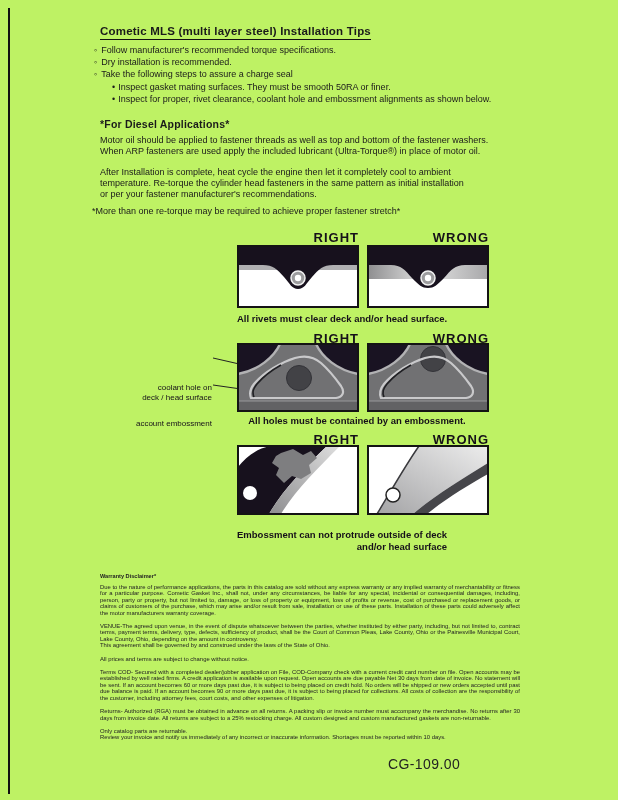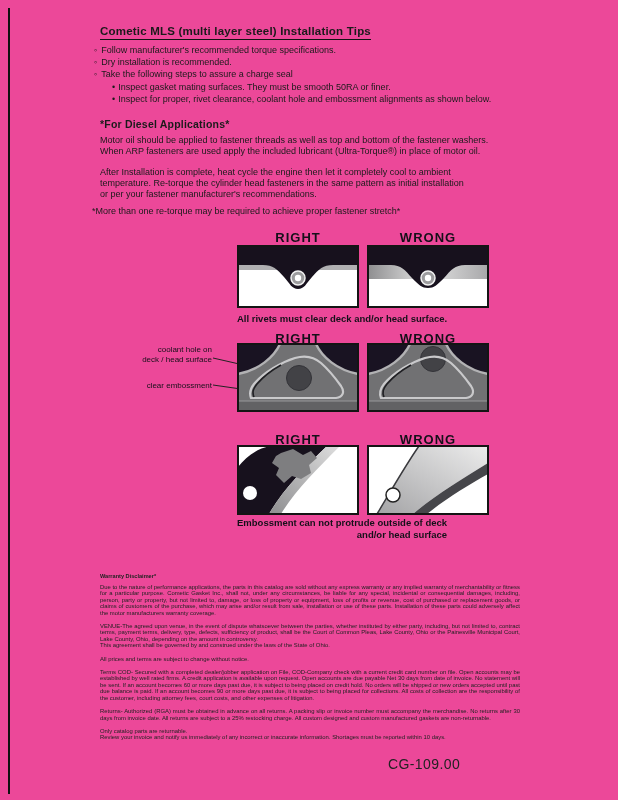--- a/index.html
+++ b/index.html
@@ -1,21 +1,21 @@
 <!DOCTYPE html>
 <html><head>
 <meta charset="utf-8">
 <style>
   * { box-sizing: border-box; margin: 0; padding: 0; }
   html, body { background: #ffffff; }
   .page {
     position: relative;
     width: 618px;
     height: 800px;
-    background: #ec4899;
+    background: #bef264;
     font-family: "Liberation Sans", sans-serif;
     color: #1a1a1a;
     overflow: hidden;
   }
   .abs { position: absolute; }
 
   .left-rule {
     position: absolute; left: 8px; top: 8px;
     width: 1.5px; height: 786px; background: #111;
   }
@@ -32,32 +32,32 @@
   .bullet-line, .sub-bullet-line { font-size: 9px; line-height: 11px; white-space: nowrap; }
   .bullet-line { left: 94px; }
   .sub-bullet-line { left: 112px; }
   .bullet-line::before  { content: "◦"; margin-right: 4px; font-size: 9px; }
   .sub-bullet-line::before { content: "•"; margin-right: 3px; font-size: 9px; }
 
   .section-heading { font-size: 10.5px; font-weight: bold; letter-spacing: 0.2px; }
   .body-para { font-size: 9px; line-height: 11px; white-space: pre-line; }
 
   .diag-label {
-    width: 122px; text-align: center;
+    width: 122px; text-align: right;
     font-size: 13px; font-weight: bold; letter-spacing: 1px;
     color: #151019;
   }
   .diag-caption { font-size: 9.5px; font-weight: bold; color: #151019; text-align: right; }
   .diag-caption.centered { width: 240px; text-align: center; }
-  .diag-caption.two-line { white-space: pre-line; line-height: 11.5px; }
+  .diag-caption.two-line { white-space: pre-line; line-height: 11.5px; margin-top: 12px; }
 
   .side-label {
     width: 120px; text-align: right;
     font-size: 8px; line-height: 9.5px;
-    white-space: pre-line; color: #151019;
+    white-space: pre-line; color: #151019; margin-top: 38px;
   }
 
   .disclaimer { left: 100px; top: 573px; width: 420px; color: #222; }
   .disclaimer h3 { font-size: 5.6px; font-weight: bold; margin-bottom: 5px; }
   .disclaimer p {
     font-size: 5.9px; line-height: 6.4px;
     text-align: justify; margin-bottom: 7px;
   }
   .disclaimer p.tight { margin-bottom: 0; }
   .disclaimer p.plain { text-align: left; }
@@ -118,21 +118,21 @@
     <rect x="1" y="1" width="120" height="61" fill="none" stroke="#141414" stroke-width="2"></rect>
   </svg>
 
   <div class="abs diag-caption" style="left:237px; top:313px">All rivets must clear deck and/or head surface.</div>
 
   <div class="abs diag-label" style="left:237px; top:331px">RIGHT</div>
   <div class="abs diag-label" style="left:367px; top:331px">WRONG</div>
 
   <div class="abs side-label" style="left:92px; top:345px">coolant hole on
 deck / head surface</div>
-  <div class="abs side-label" style="left:92px; top:381px">clear embossment</div>
+  <div class="abs side-label" style="left:92px; top:381px">account embossment</div>
 
   <svg class="abs" style="left:100px; top:330px; pointer-events:none" width="300" height="100" viewBox="0 0 300 100">
     <line x1="113" y1="28" x2="196" y2="47" stroke="#222" stroke-width="1"></line>
     <line x1="113" y1="55" x2="162" y2="62" stroke="#222" stroke-width="1"></line>
   </svg>
 
   <svg class="abs" style="left:237px; top:343px" width="122" height="69" viewBox="0 0 122 69">
     <rect x="0" y="0" width="122" height="69" fill="#717173"></rect>
     <rect x="1" y="58" width="120" height="10" fill="#626264"></rect>
     <line x1="1" y1="58" x2="121" y2="58" stroke="#98989a" stroke-width="1.2"></line>
@@ -153,20 +153,21 @@
     <path d="M1,1 L43,1 C37,14 22,27 1,31 Z" fill="#191322"></path>
     <path d="M43,1 C37,14 22,27 1,31" fill="none" stroke="#b2b2b4" stroke-width="2.4"></path>
     <path d="M121,1 L79,1 C85,14 100,27 121,31 Z" fill="#191322"></path>
     <path d="M79,1 C85,14 100,27 121,31" fill="none" stroke="#b2b2b4" stroke-width="2.4"></path>
     <circle cx="66" cy="16" r="12.5" fill="#424246" stroke="#333338" stroke-width="1"></circle>
     <path d="M14,55 C12,50 13,46 17,41 C27,29 45,19 58,15 C68,12 76,13 84,20 C92,27 99,36 104,43 C108,49 106,54 99,55 Z" fill="none" stroke="#c9c9cb" stroke-width="2.2" stroke-linejoin="round"></path>
     <path d="M17,54 C15,49 16,46 20,41 C26,34 35,27 44,22" fill="none" stroke="#202024" stroke-width="1.6"></path>
     <rect x="1" y="1" width="120" height="67" fill="none" stroke="#141414" stroke-width="2"></rect>
   </svg>
 
+  <div class="abs diag-caption centered" style="left:237px; top:415px">All holes must be contained by an embossment.</div>
 
   <div class="abs diag-label" style="left:237px; top:432px">RIGHT</div>
   <div class="abs diag-label" style="left:367px; top:432px">WRONG</div>
 
   <svg class="abs" style="left:237px; top:445px" width="122" height="70" viewBox="0 0 122 70">
     <defs>
       <linearGradient id="g3r" x1="1" y1="0" x2="0" y2="1">
         <stop offset="0" stop-color="#dedede"></stop>
         <stop offset="1" stop-color="#8e8e90"></stop>
       </linearGradient>

